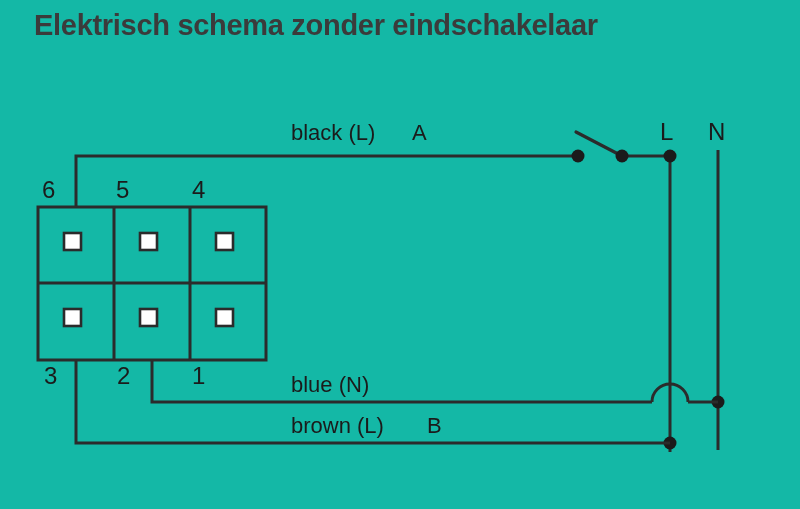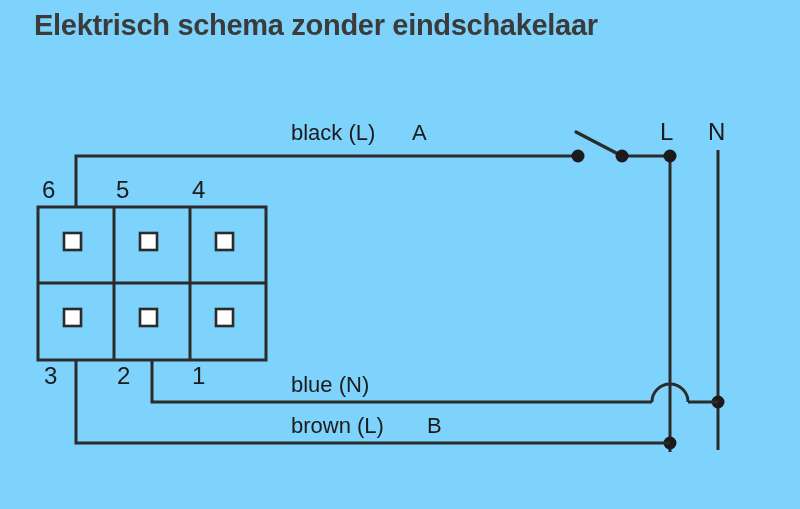--- a/index.html
+++ b/index.html
@@ -7,21 +7,21 @@
     padding: 0;
     background: #ffffff;
   }
   body {
     font-family: "Liberation Sans", sans-serif;
   }
   #canvas {
     position: relative;
     width: 800px;
     height: 509px;
-    background: #7dd3fc;
+    background: #14b8a6;
     overflow: hidden;
   }
   #title {
     position: absolute;
     left: 34px;
     top: 9px;
     font-family: "Liberation Sans", sans-serif;
     font-size: 29px;
     font-weight: bold;
     color: #3b3b3b;

